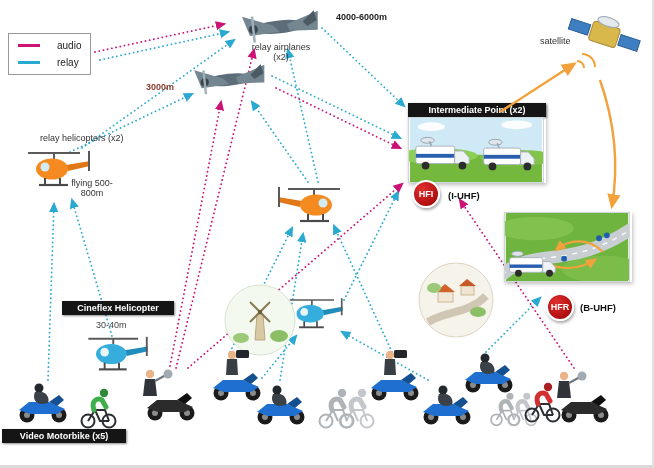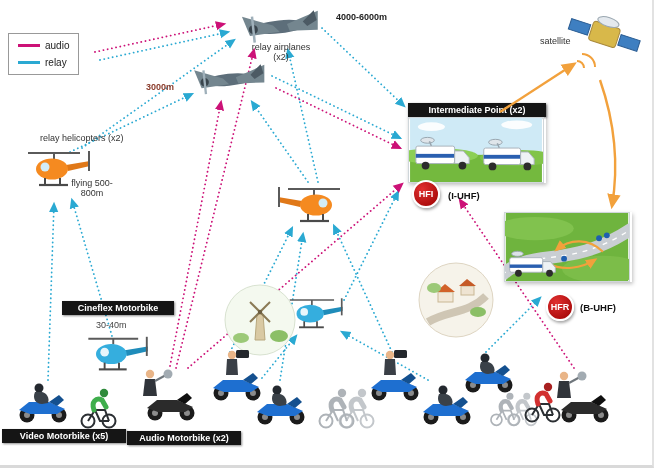--- a/index.html
+++ b/index.html
@@ -11,21 +11,21 @@
   .alt { font-size:9px; font-weight:bold; color:#222; }
   .blackbox { background:#151515; color:#fff; font-weight:bold; font-size:9px;
               padding:2px 6px; text-align:center; box-shadow:1px 1px 2px rgba(0,0,0,.45); }
   .badge { width:28px; height:28px; border-radius:50%;
            background:radial-gradient(circle at 35% 30%, #e03030, #9c0000);
            color:#fff; font-weight:bold; font-size:9px; display:flex; align-items:center;
            justify-content:center; border:2px solid #fff; box-shadow:1px 2px 3px rgba(0,0,0,.35); }
   .band { font-size:9.5px; font-weight:bold; color:#111; }
   .legend { border:1px solid #999; background:#fff; padding:6px 9px; display:flex;
             flex-direction:column; gap:6px; }
-  .legend .row { display:flex; align-items:center; gap:5px; font-size:10px; color:#222; }
+  .legend .row { display:flex; align-items:center; gap:17px; font-size:10px; color:#222; }
   .swatch { width:22px; height:3px; display:inline-block; }
   .panel { background:#fff; box-shadow:1px 2px 4px rgba(0,0,0,.25); }
   .panel .img { border:1px solid #cfd6da; display:block; }
   .vlink line { stroke:#2aa9d2; stroke-width:1.8; stroke-dasharray:0.1 4.2; stroke-linecap:round; }
   .alink line { stroke:#cc1177; stroke-width:1.8; stroke-dasharray:0.1 4.2; stroke-linecap:round; }
   .olink line, .olink path { stroke:#f2a13c; stroke-width:2.4; fill:none; }
   .flip { transform:scaleX(-1); }
 </style>
 </head>
 <body>
@@ -162,21 +162,21 @@
       <path d="M40 19 L64 15 L64 20 L42 25 Z" fill="#1f8cba"></path>
       <line x1="63" y1="5" x2="63" y2="25" stroke="#5a5a5a" stroke-width="2"></line>
       <ellipse cx="26" cy="23" rx="16" ry="10.5" fill="#35aede"></ellipse>
       <circle cx="19" cy="21" r="4.5" fill="#e8f6fb"></circle>
       <line x1="13" y1="39" x2="42" y2="39" stroke="#4a4a4a" stroke-width="2.2"></line>
       <line x1="19" y1="32" x2="19" y2="39" stroke="#4a4a4a" stroke-width="2"></line>
       <line x1="34" y1="32" x2="34" y2="39" stroke="#4a4a4a" stroke-width="2"></line>
     </svg>
   </div>
 
-  <div class="abs blackbox" style="left:62px;top:301px;width:112px">Cineflex Motorbike</div>
+  <div class="abs blackbox" style="left:62px;top:301px;width:112px">Cineflex Helicopter</div>
   <div class="abs lbl" style="left:96px;top:320px;color:#444">30-40m</div>
   <div class="abs" style="left:86px;top:332px">
     <svg width="66" height="46" viewBox="0 0 68 48">
       <line x1="2" y1="7" x2="54" y2="7" stroke="#5a5a5a" stroke-width="2"></line>
       <line x1="28" y1="7" x2="28" y2="13" stroke="#5a5a5a" stroke-width="2"></line>
       <path d="M40 19 L64 15 L64 20 L42 25 Z" fill="#1f8cba"></path>
       <line x1="63" y1="5" x2="63" y2="25" stroke="#5a5a5a" stroke-width="2"></line>
       <ellipse cx="26" cy="23" rx="16" ry="10.5" fill="#35aede"></ellipse>
       <circle cx="19" cy="21" r="4.5" fill="#e8f6fb"></circle>
       <line x1="13" y1="39" x2="42" y2="39" stroke="#4a4a4a" stroke-width="2.2"></line>
@@ -320,21 +320,20 @@
       <g transform="translate(6,12)">
         <circle cx="13" cy="35" r="7.5" fill="#1b1b1b"></circle>
           <circle cx="13" cy="35" r="3" fill="#8b8b8b"></circle>
         <circle cx="45" cy="35" r="7.5" fill="#1b1b1b"></circle>
           <circle cx="45" cy="35" r="3" fill="#8b8b8b"></circle>
         <path d="M5 30 L15 22 L35 22 L51 29 L43 34 L16 34 Z" fill="#2b2b2b"></path>
         <path d="M35 22 L45 15 L50 20 L43 26 Z" fill="#101010"></path>
       </g>
     </svg>
   </div>
-  <div class="abs blackbox" style="left:127px;top:431px;width:114px">Audio Motorbike (x2)</div>
 
   <div class="abs" style="left:206px;top:348px">
     <svg width="62" height="54" viewBox="0 0 62 54">
       <rect x="30" y="2" width="13" height="8" rx="1.5" fill="#23272c"></rect>
       <circle cx="26" cy="7" r="4.2" fill="#e9b588"></circle>
       <path d="M21 11 L31 11 L32 27 L20 27 Z" fill="#3a3f46"></path>
       <g transform="translate(2,10)">
         <circle cx="13" cy="35" r="7.5" fill="#1b1b1b"></circle>
           <circle cx="13" cy="35" r="3" fill="#8b8b8b"></circle>
         <circle cx="45" cy="35" r="7.5" fill="#1b1b1b"></circle>

